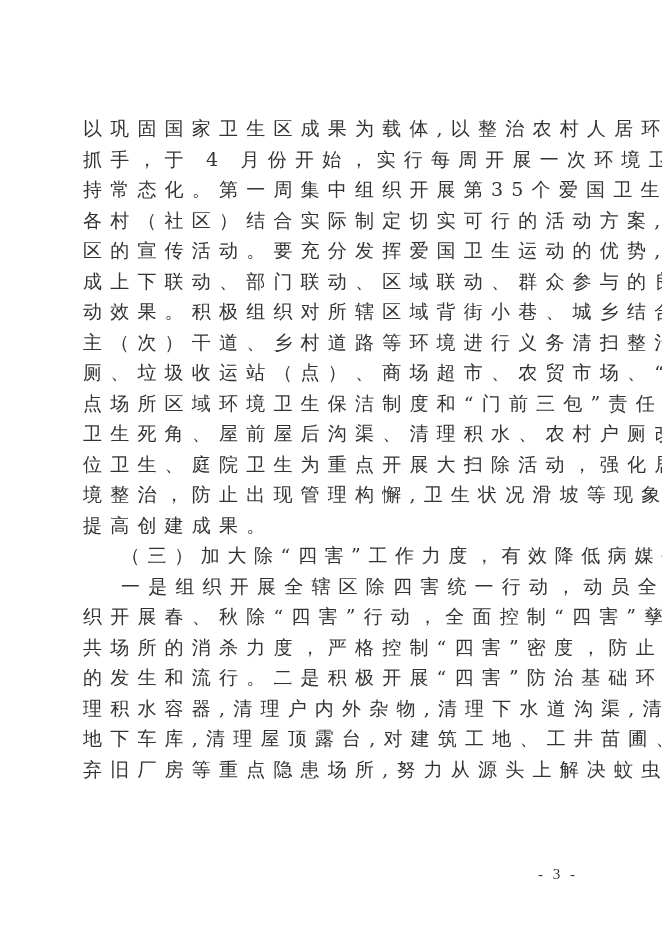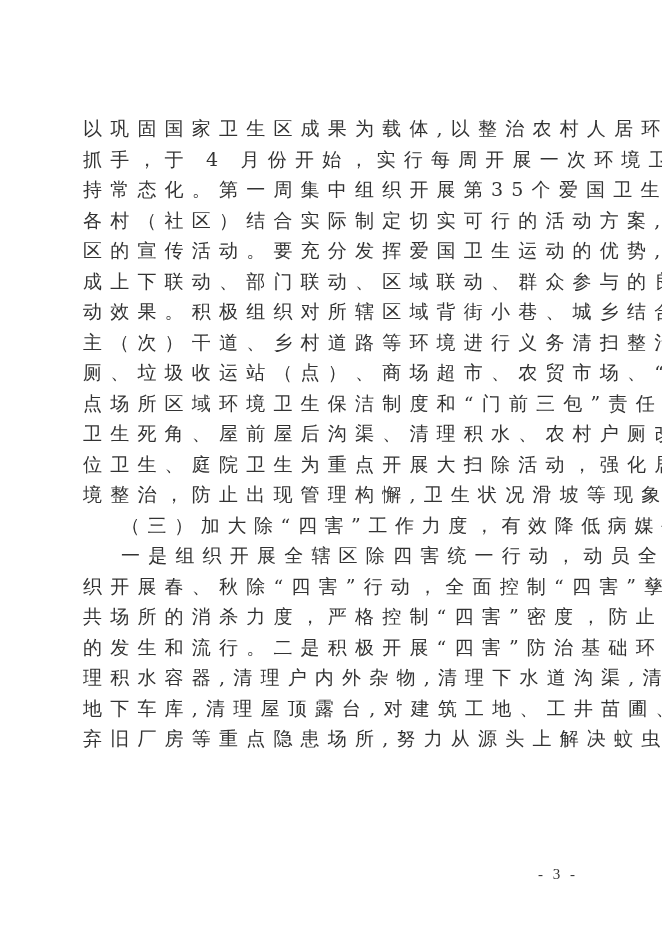--- a/index.html
+++ b/index.html
@@ -25,20 +25,21 @@
     <div class="line">各村（社区）结合实际制定切实可行的活动方案,组织开展好本辖</div>
     <div class="line">区的宣传活动。要充分发挥爱国卫生运动的优势,加强组织协调,形</div>
     <div class="line">成上下联动、部门联动、区域联动、群众参与的良好局面,提高活</div>
     <div class="line">动效果。积极组织对所辖区域背街小巷、城乡结合部、三无小区、</div>
     <div class="line">主（次）干道、乡村道路等环境进行义务清扫整治。严格落实公</div>
     <div class="line">厕、垃圾收运站（点）、商场超市、农贸市场、“五小行业”等重</div>
     <div class="line">点场所区域环境卫生保洁制度和“门前三包”责任制。农村以清除</div>
     <div class="line">卫生死角、屋前屋后沟渠、清理积水、农村户厕改造以及整理单</div>
     <div class="line">位卫生、庭院卫生为重点开展大扫除活动，强化居民身边的小环</div>
     <div class="line">境整治，防止出现管理构懈,卫生状况滑坡等现象，进一步巩固和</div>
+    <div class="line">提高创建成果。</div>
     <div class="line heading">（三）加大除“四害”工作力度，有效降低病媒生物密度</div>
     <div class="line indent">一是组织开展全辖区除四害统一行动，动员全社会参与，组</div>
     <div class="line">织开展春、秋除“四害”行动，全面控制“四害”孳生。同时加大公</div>
     <div class="line">共场所的消杀力度，严格控制“四害”密度，防止病媒生物传染病</div>
     <div class="line">的发生和流行。二是积极开展“四害”防治基础环境工作。及时清</div>
     <div class="line">理积水容器,清理户内外杂物,清理下水道沟渠,清理盆盆罐罐,清理</div>
     <div class="line">地下车库,清理屋顶露台,对建筑工地、工井苗圃、废品收购站、废</div>
     <div class="line">弃旧厂房等重点隐患场所,努力从源头上解决蚊虫孳生问题， 有</div>
   </div>
   <div class="page-number">- 3 -</div>

